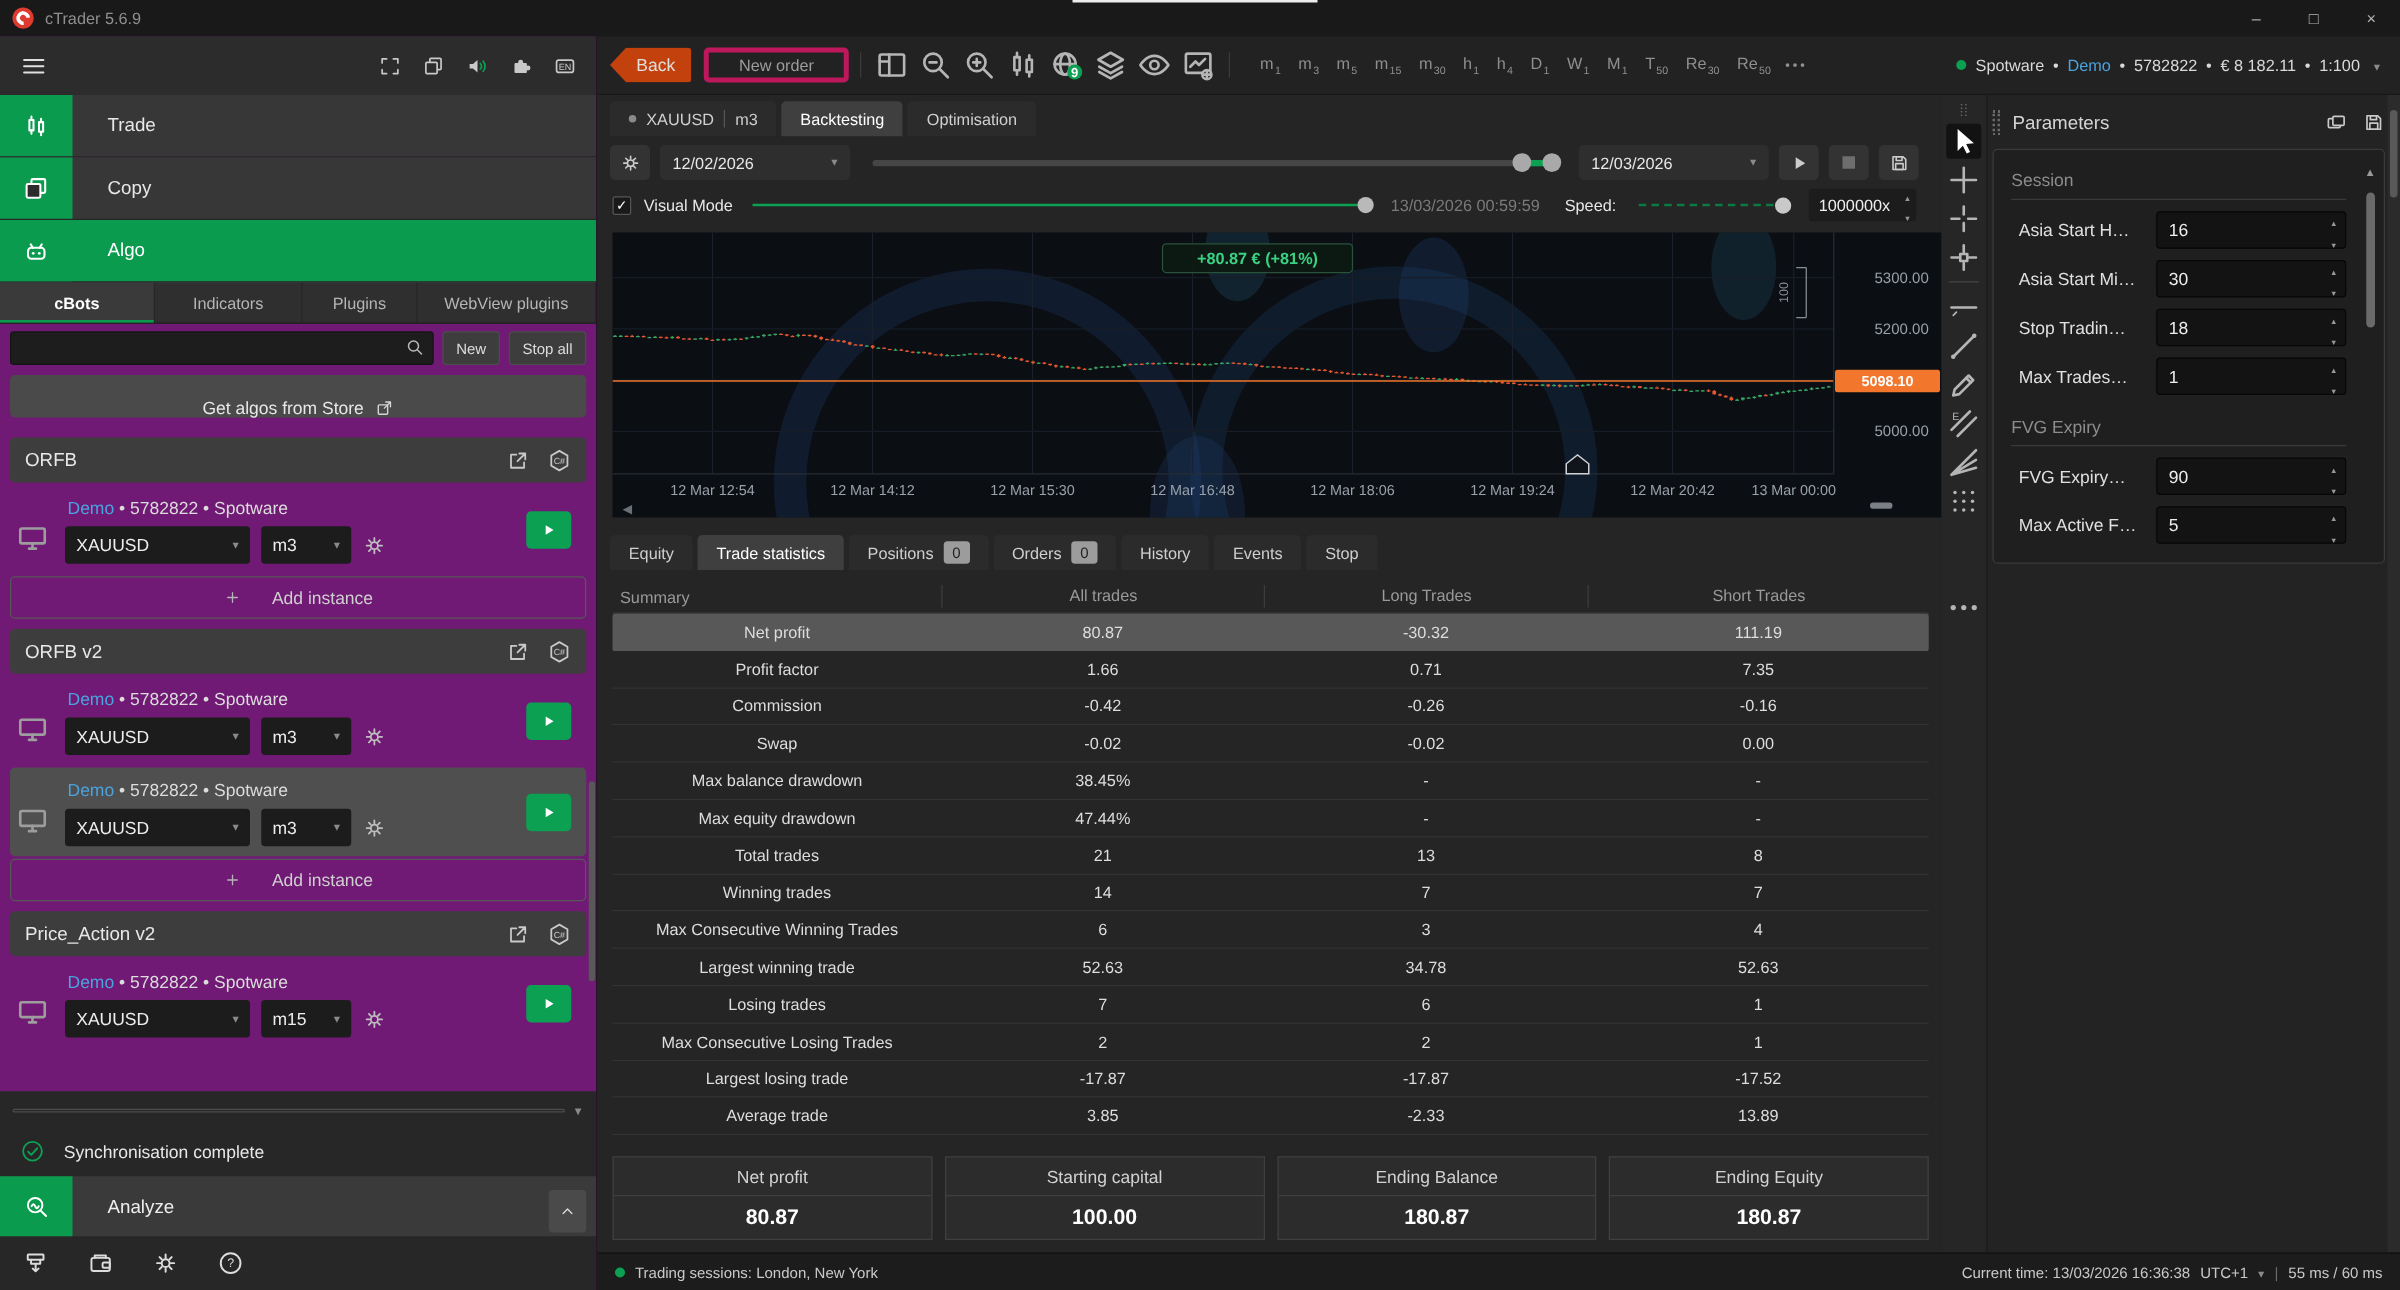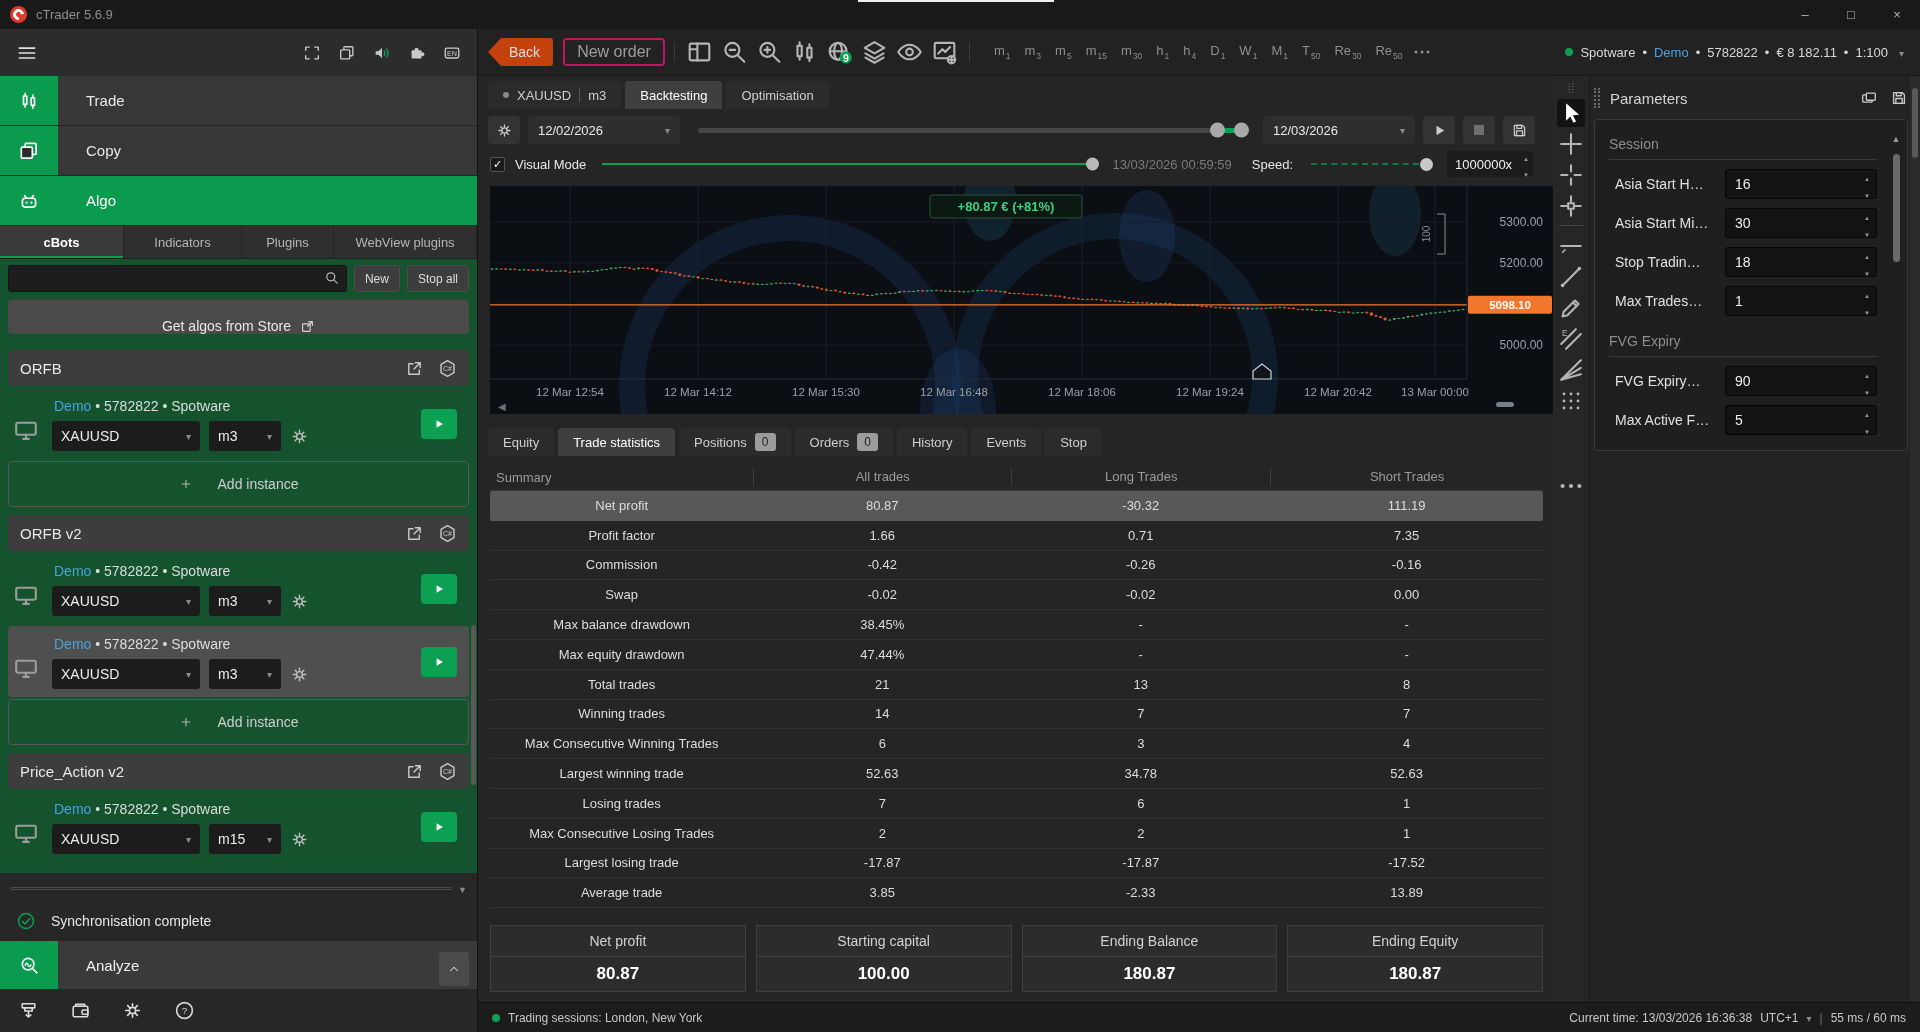--- a/index.html
+++ b/index.html
@@ -11,21 +11,21 @@
   
   .titlebar{position:absolute;top:0;left:0;right:0;height:29px;background:#191919;display:flex;align-items:center;z-index:50}
   .title-tick{position:absolute;top:0;left:858px;width:196px;height:2px;background:#ededed}
   .logo{width:17px;height:17px;border-radius:50%;background:#de3a2f;margin:0 9px 0 10px;position:relative}
   .logo::after{content:"";position:absolute;inset:3px;border:3px solid #fff;border-right-color:transparent;border-radius:50%;transform:rotate(40deg)}
   .app-title{color:#8f8f8f;font-size:13px}
   .win-controls{margin-left:auto;display:flex}
   .win-btn{width:46px;height:29px;display:flex;align-items:center;justify-content:center;color:#b5b5b5;font-size:13px}
 
   
-  .sidebar{position:absolute;top:29px;left:0;width:478px;bottom:0;background:#14532d;border-right:1px solid #121212;overflow:hidden}
+  .sidebar{position:absolute;top:29px;left:0;width:478px;bottom:0;background:#701a75;border-right:1px solid #121212;overflow:hidden}
   .side-toolbar{height:47px;background:#2c2c2c;display:flex;align-items:center;padding:0 16px}
   .side-toolbar .menu{color:#e0e0e0;width:22px;height:22px}
   .side-tools{margin-left:auto;display:flex;gap:17px;align-items:center;color:#c9c9c9}
   .nav-row{height:50px;display:flex;background:#373737;border-bottom:1px solid #262626;align-items:stretch}
   .nav-icon{width:58px;background:#0a9b4e;display:flex;align-items:center;justify-content:center;color:#fff}
   .nav-icon [data-icon]{width:22px;height:22px}
   .nav-label{display:flex;align-items:center;padding-left:28px;color:#e8e8e8;font-size:15px}
   .nav-row.active{background:#0a9b4e}
   .nav-row.active .nav-label{color:#fff}
   .algo-tabs{display:flex;height:33px;background:#2f2f2f;border-bottom:1px solid #1f1f1f}
@@ -51,21 +51,21 @@
   .inst-account{font-size:14px;color:#dcdcdc;padding:2px 0 7px 2px}
   .acc-demo{color:#4aa3df}
   .inst-controls{display:flex;align-items:center;gap:9px}
   .dd{background:#1c1c1c;border-radius:3px;height:30px;display:flex;align-items:center;justify-content:space-between;padding:0 9px;color:#eee;font-size:14px}
   .dd-symbol{width:148px}.dd-tf{width:72px}
   .dd-caret{color:#8a8a8a;font-size:10px;margin-left:6px}
   .inst-gear{width:19px;height:19px;color:#c0c0c0}
   .play-btn{position:absolute;right:12px;top:50%;transform:translateY(-50%);width:36px;height:30px;background:#0ba052;border-radius:4px;display:flex;align-items:center;justify-content:center;color:#fff}
   .play-btn[data-icon]{display:flex}
   .play-btn svg{width:14px;height:14px}
-  .add-instance{margin:0 8px;height:46px;border:1px solid #575757;border-radius:4px;color:#cfcfcf;font-size:14px;display:flex;align-items:center;justify-content:center;gap:25px}
+  .add-instance{margin:0 8px;height:34px;border:1px solid #575757;border-radius:4px;color:#cfcfcf;font-size:14px;display:flex;align-items:center;justify-content:center;gap:25px}
   .ai-plus{width:14px;height:14px;color:#b5b5b5}
   .side-scroll{position:absolute;right:1px;top:596px;width:5px;height:160px;background:#585858;border-radius:3px}
   .sidebar-bottom{position:absolute;left:0;right:0;bottom:0;background:#272727}
   .scroll-divider{display:flex;align-items:center;margin:6px 10px;gap:6px}
   .scroll-divider .line{flex:1;height:3px;border:1px solid #4e4e4e;border-radius:3px}
   .scroll-divider .car::before{content:"▼";font-size:9px;color:#8a8a8a}
   .sync-row{display:flex;align-items:center;gap:15px;padding:8px 16px 10px;color:#e8e8e8;font-size:14px}
   .sync-row [data-icon]{width:20px;height:20px;color:#0ba052}
   .analyze-row{height:48px;background:#3a3a3a;display:flex;align-items:stretch}
   .analyze-icon{width:58px;background:#0a9b4e;display:flex;align-items:center;justify-content:center;color:#fff}
@@ -73,21 +73,21 @@
   .analyze-label{display:flex;align-items:center;padding-left:28px;color:#eee;font-size:15px}
   .collapse-btn{position:absolute;right:8px;bottom:46px;width:30px;height:34px;background:#4a4a4a;border-radius:3px;display:flex;align-items:center;justify-content:center;color:#ddd}
   .collapse-btn [data-icon]{width:14px;height:14px}
   .side-icons-row{display:flex;align-items:center;gap:31px;padding:11px 18px}
   .side-icons-row [data-icon]{width:21px;height:21px;color:#dcdcdc}
 
   
   .main{position:absolute;left:478px;top:29px;right:0;bottom:0;background:#252525}
   .main-toolbar{height:47px;background:#222;border-bottom:1px solid #181818;display:flex;align-items:center;padding:0 10px}
   .back-btn{height:28px;padding:0 13px 0 21px;background:#c2410c;color:#e0e0e0;font-size:14px;display:flex;align-items:center;clip-path:polygon(13px 0,100% 0,100% 100%,13px 100%,0 50%);border-radius:3px}
-  .neworder-btn{margin-left:10px;height:28px;padding:0 12px;border:2px solid #be185d;border-radius:4px;color:#9d9d9d;font-size:16px;display:flex;align-items:center}
+  .neworder-btn{margin-left:10px;height:28px;padding:0 24px;border:4px solid #be185d;border-radius:4px;color:#9d9d9d;font-size:13px;display:flex;align-items:center}
   .vsep{width:1px;height:20px;background:#3a3a3a;margin:0 9px}
   .tool-icons{display:flex;align-items:center;gap:4px}
   .tool-icon{width:31px;height:28px;display:flex;align-items:center;justify-content:center;color:#b5b5b5}
   .tf-list{display:flex;align-items:center;margin-left:8px}
   .tf-item{color:#8f8f8f;font-size:13px;margin:0 7px;display:flex;align-items:flex-start;line-height:1}
   .tf-sub{font-size:8.5px;margin-top:8px;margin-left:1px}
   .tf-more{width:24px;height:20px;color:#8f8f8f}
   .account{margin-left:auto;display:flex;align-items:center;gap:7px;color:#d9d9d9;font-size:13px;margin-right:6px}
   .gdot{width:8px;height:8px;border-radius:50%;background:#0ba052}
   .acc-demo-top{color:#4aa3df}

